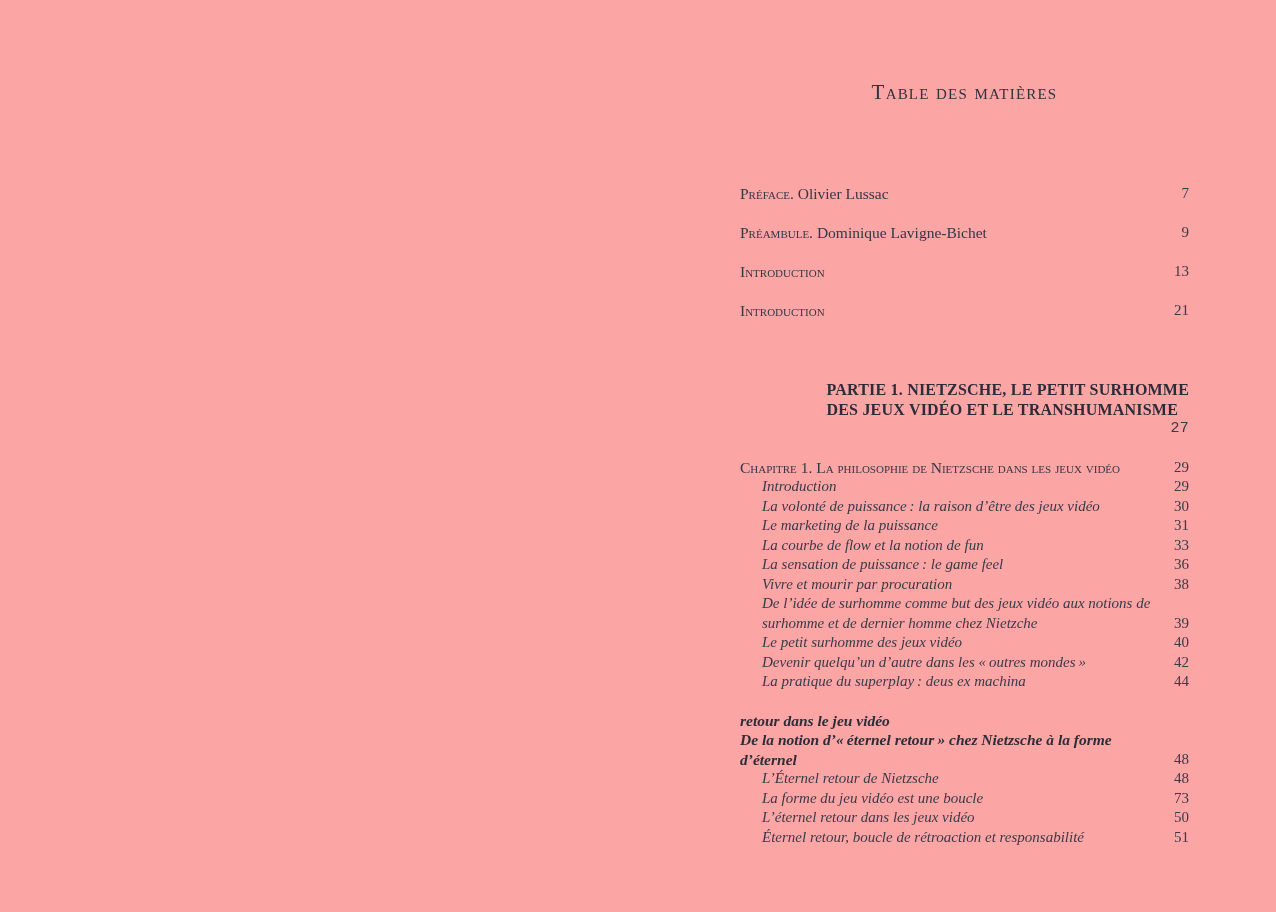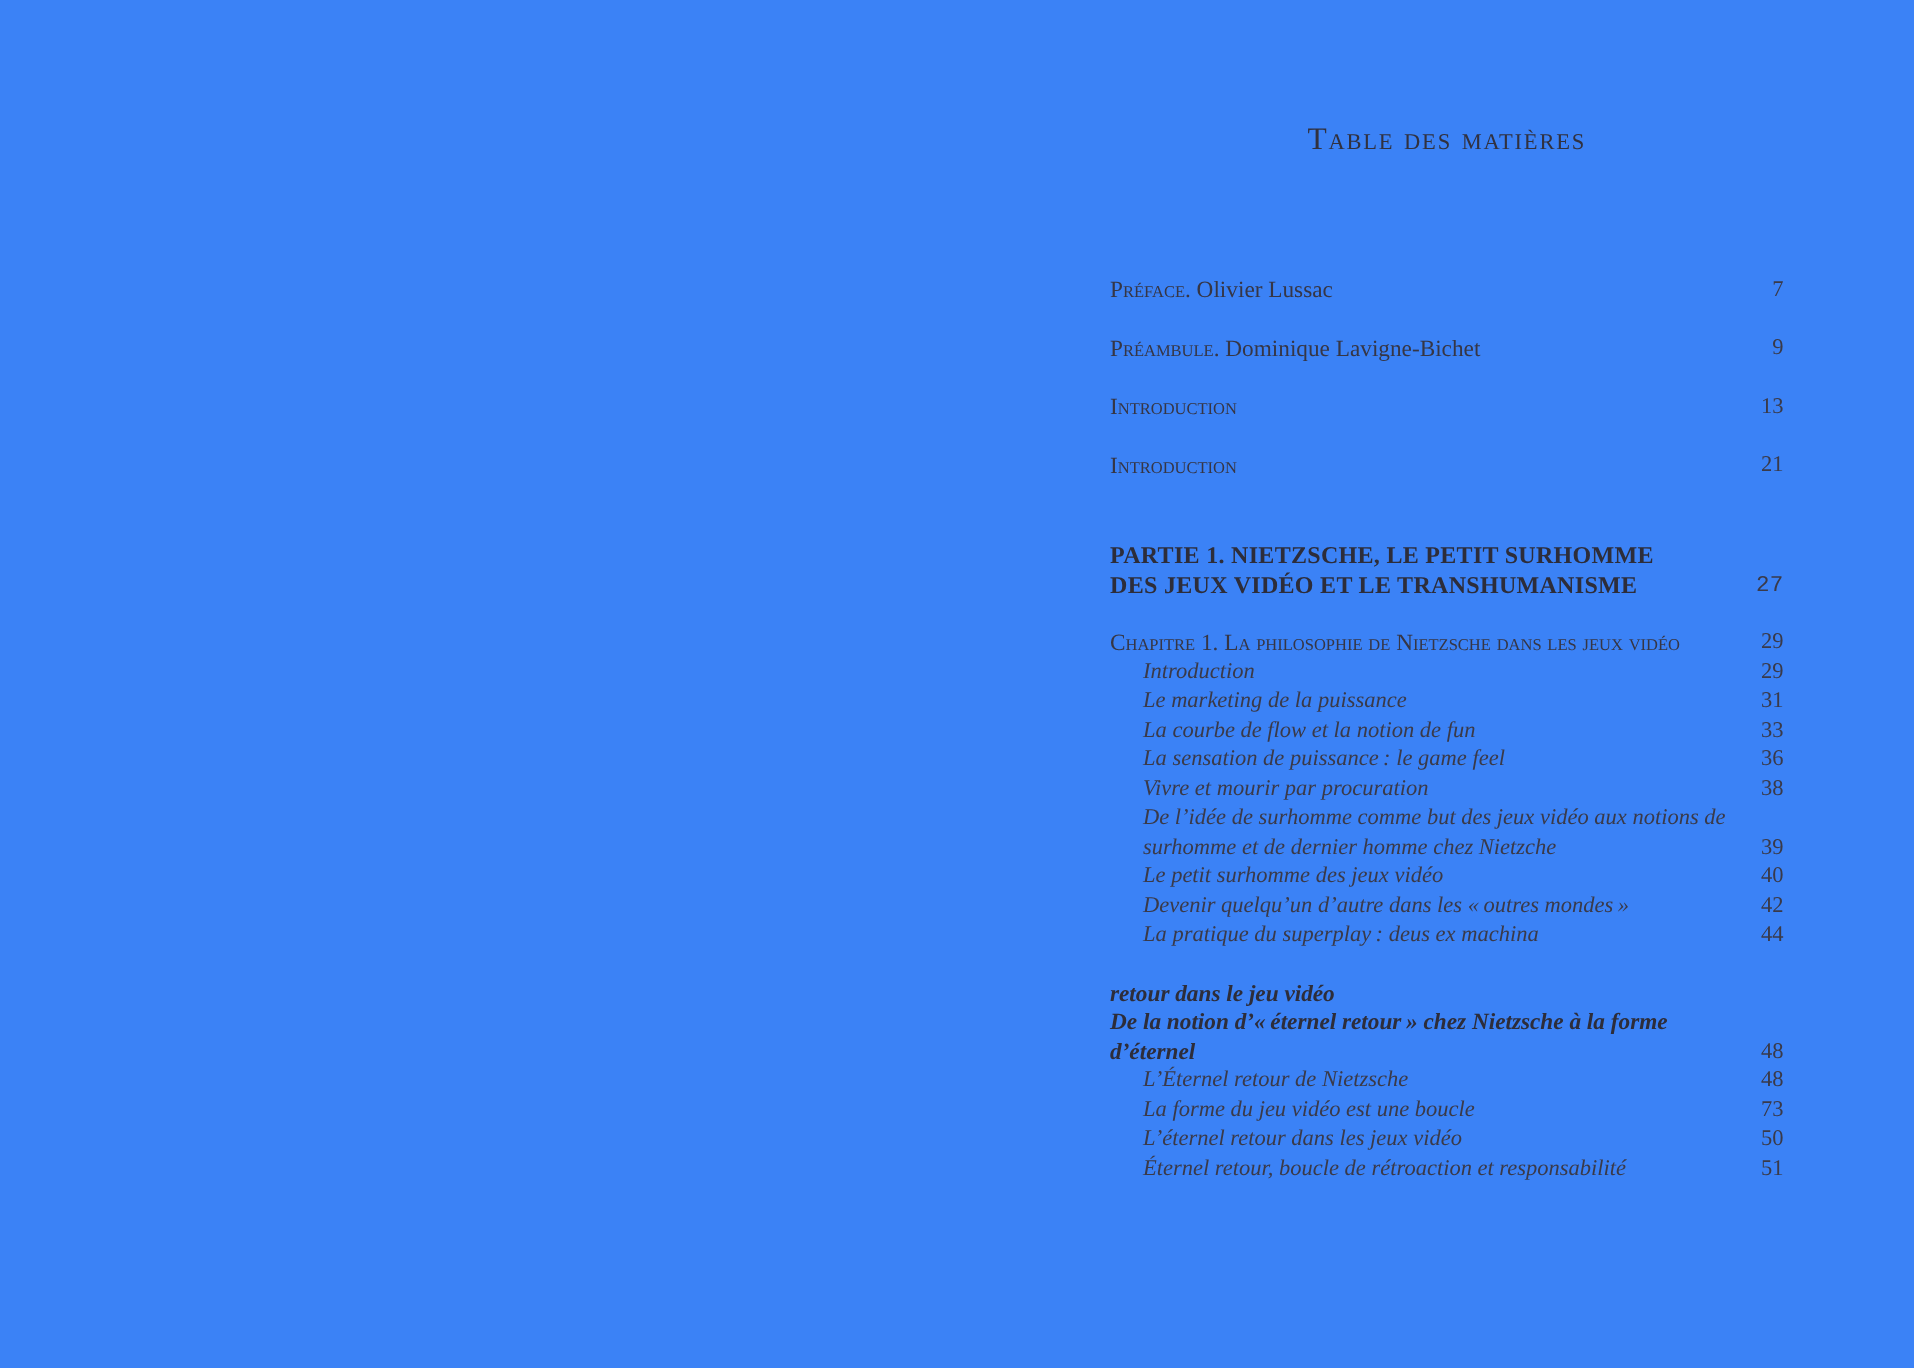--- a/index.html
+++ b/index.html
@@ -8,21 +8,21 @@
     width: 1276px;
     height: 912px;
     background: #ffffff;
     overflow: hidden;
     font-family: "Liberation Serif", serif;
   }
   .spread {
     position: relative;
     width: 1276px;
     height: 912px;
-    background: #3b82f6;
+    background: #fca5a5;
   }
   .toc {
     position: absolute;
     left: 740px;
     top: 0;
     width: 449px;
     color: #363645;
   }
   .toc-title {
     margin: 80px 0 0 0;
@@ -52,26 +52,27 @@
   .row-front {
     margin-bottom: 20px;
     font-size: 15.5px;
     line-height: 19px;
   }
   .row-front:first-of-type { margin-top: 80px; }
   .row-front .pagenum { line-height: 19px; }
   .sc { font-variant: small-caps; }
   
   .row-part {
-    margin-top: 41px;
+    margin-top: 60px;
     font-weight: bold;
     font-size: 16px;
     line-height: 19.5px;
     color: #2d2d3a;
     letter-spacing: 0.2px;
+    flex-direction: column;
   }
   .row-part .pagenum { font-weight: normal; font-family: Liberation Mono, monospace; }
   
   .row-chapter {
     margin-top: 19px;
     font-size: 15.5px;
     line-height: 19.5px;
   }
   
   .row-sub {
@@ -129,20 +130,26 @@
           <div class="pagenum">29</div>
         </div>
         <div class="row row-sub">
           <div class="text">
             <span class="line">Introduction</span>
           </div>
           <div class="pagenum">29</div>
         </div>
         <div class="row row-sub">
           <div class="text">
+            <span class="line">La volonté de puissance : la raison d’être des jeux vidéo</span>
+          </div>
+          <div class="pagenum">30</div>
+        </div>
+        <div class="row row-sub">
+          <div class="text">
             <span class="line">Le marketing de la puissance</span>
           </div>
           <div class="pagenum">31</div>
         </div>
         <div class="row row-sub">
           <div class="text">
             <span class="line">La courbe de flow et la notion de fun</span>
           </div>
           <div class="pagenum">33</div>
         </div>

